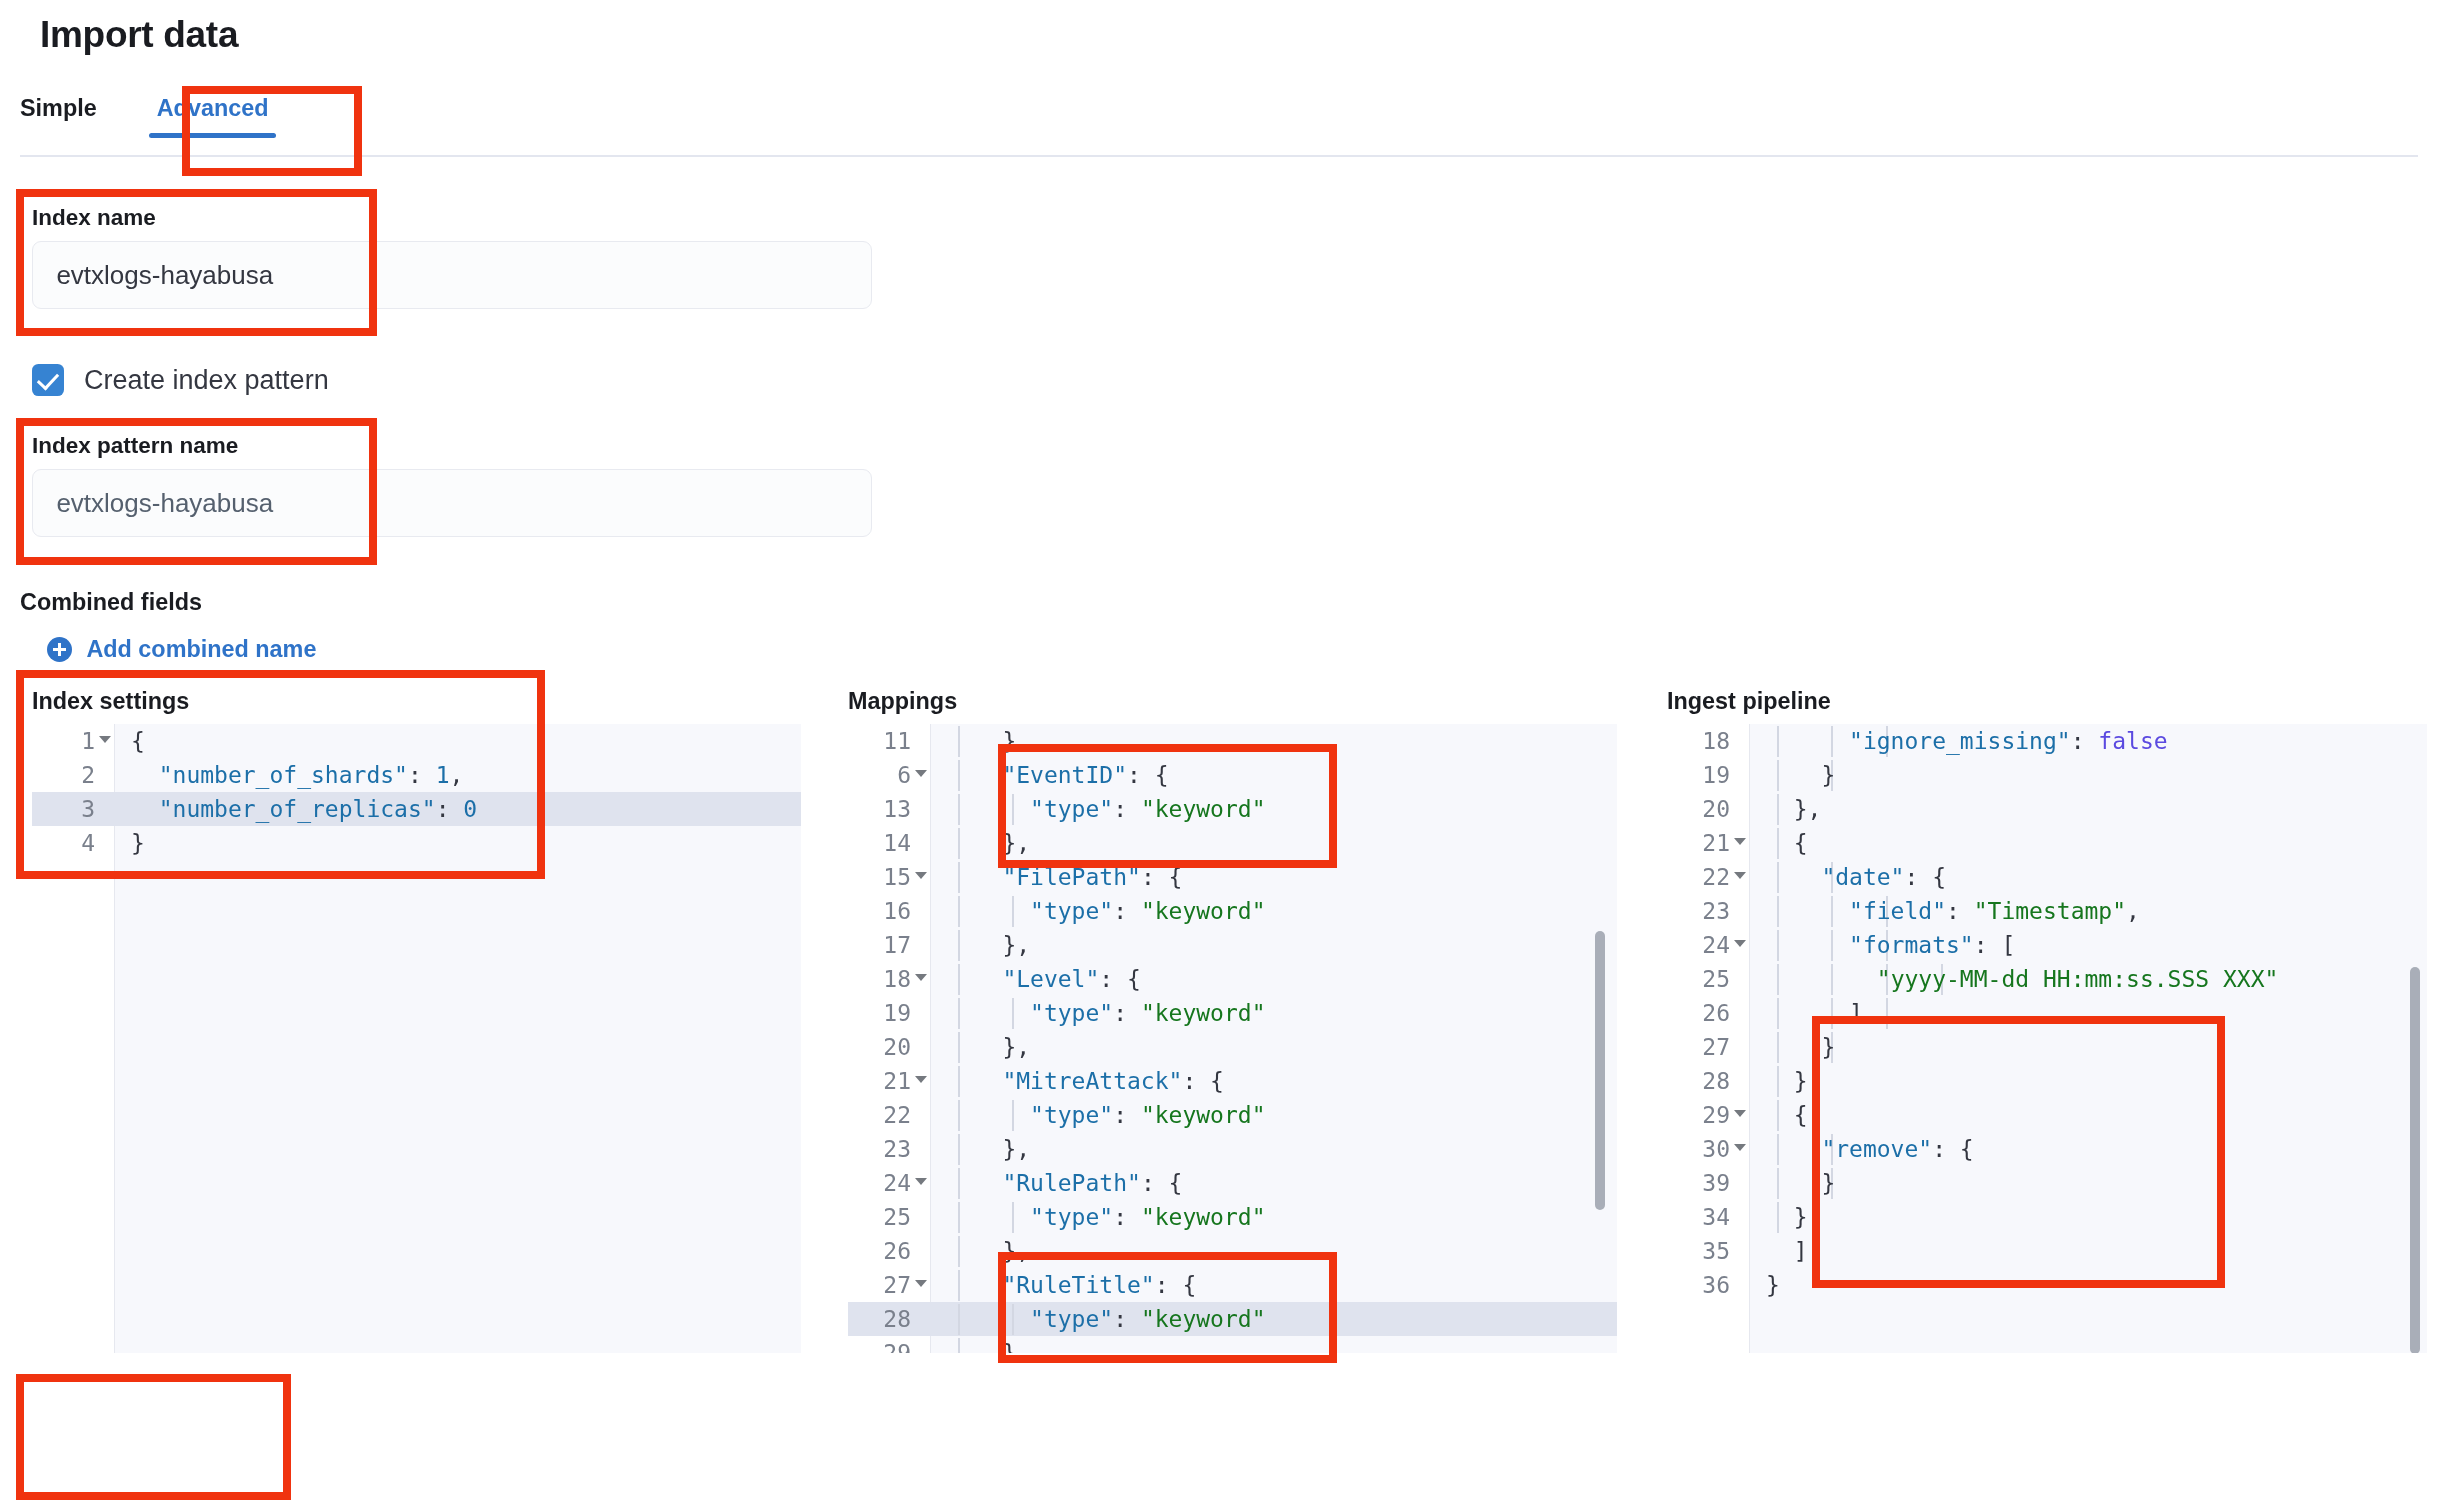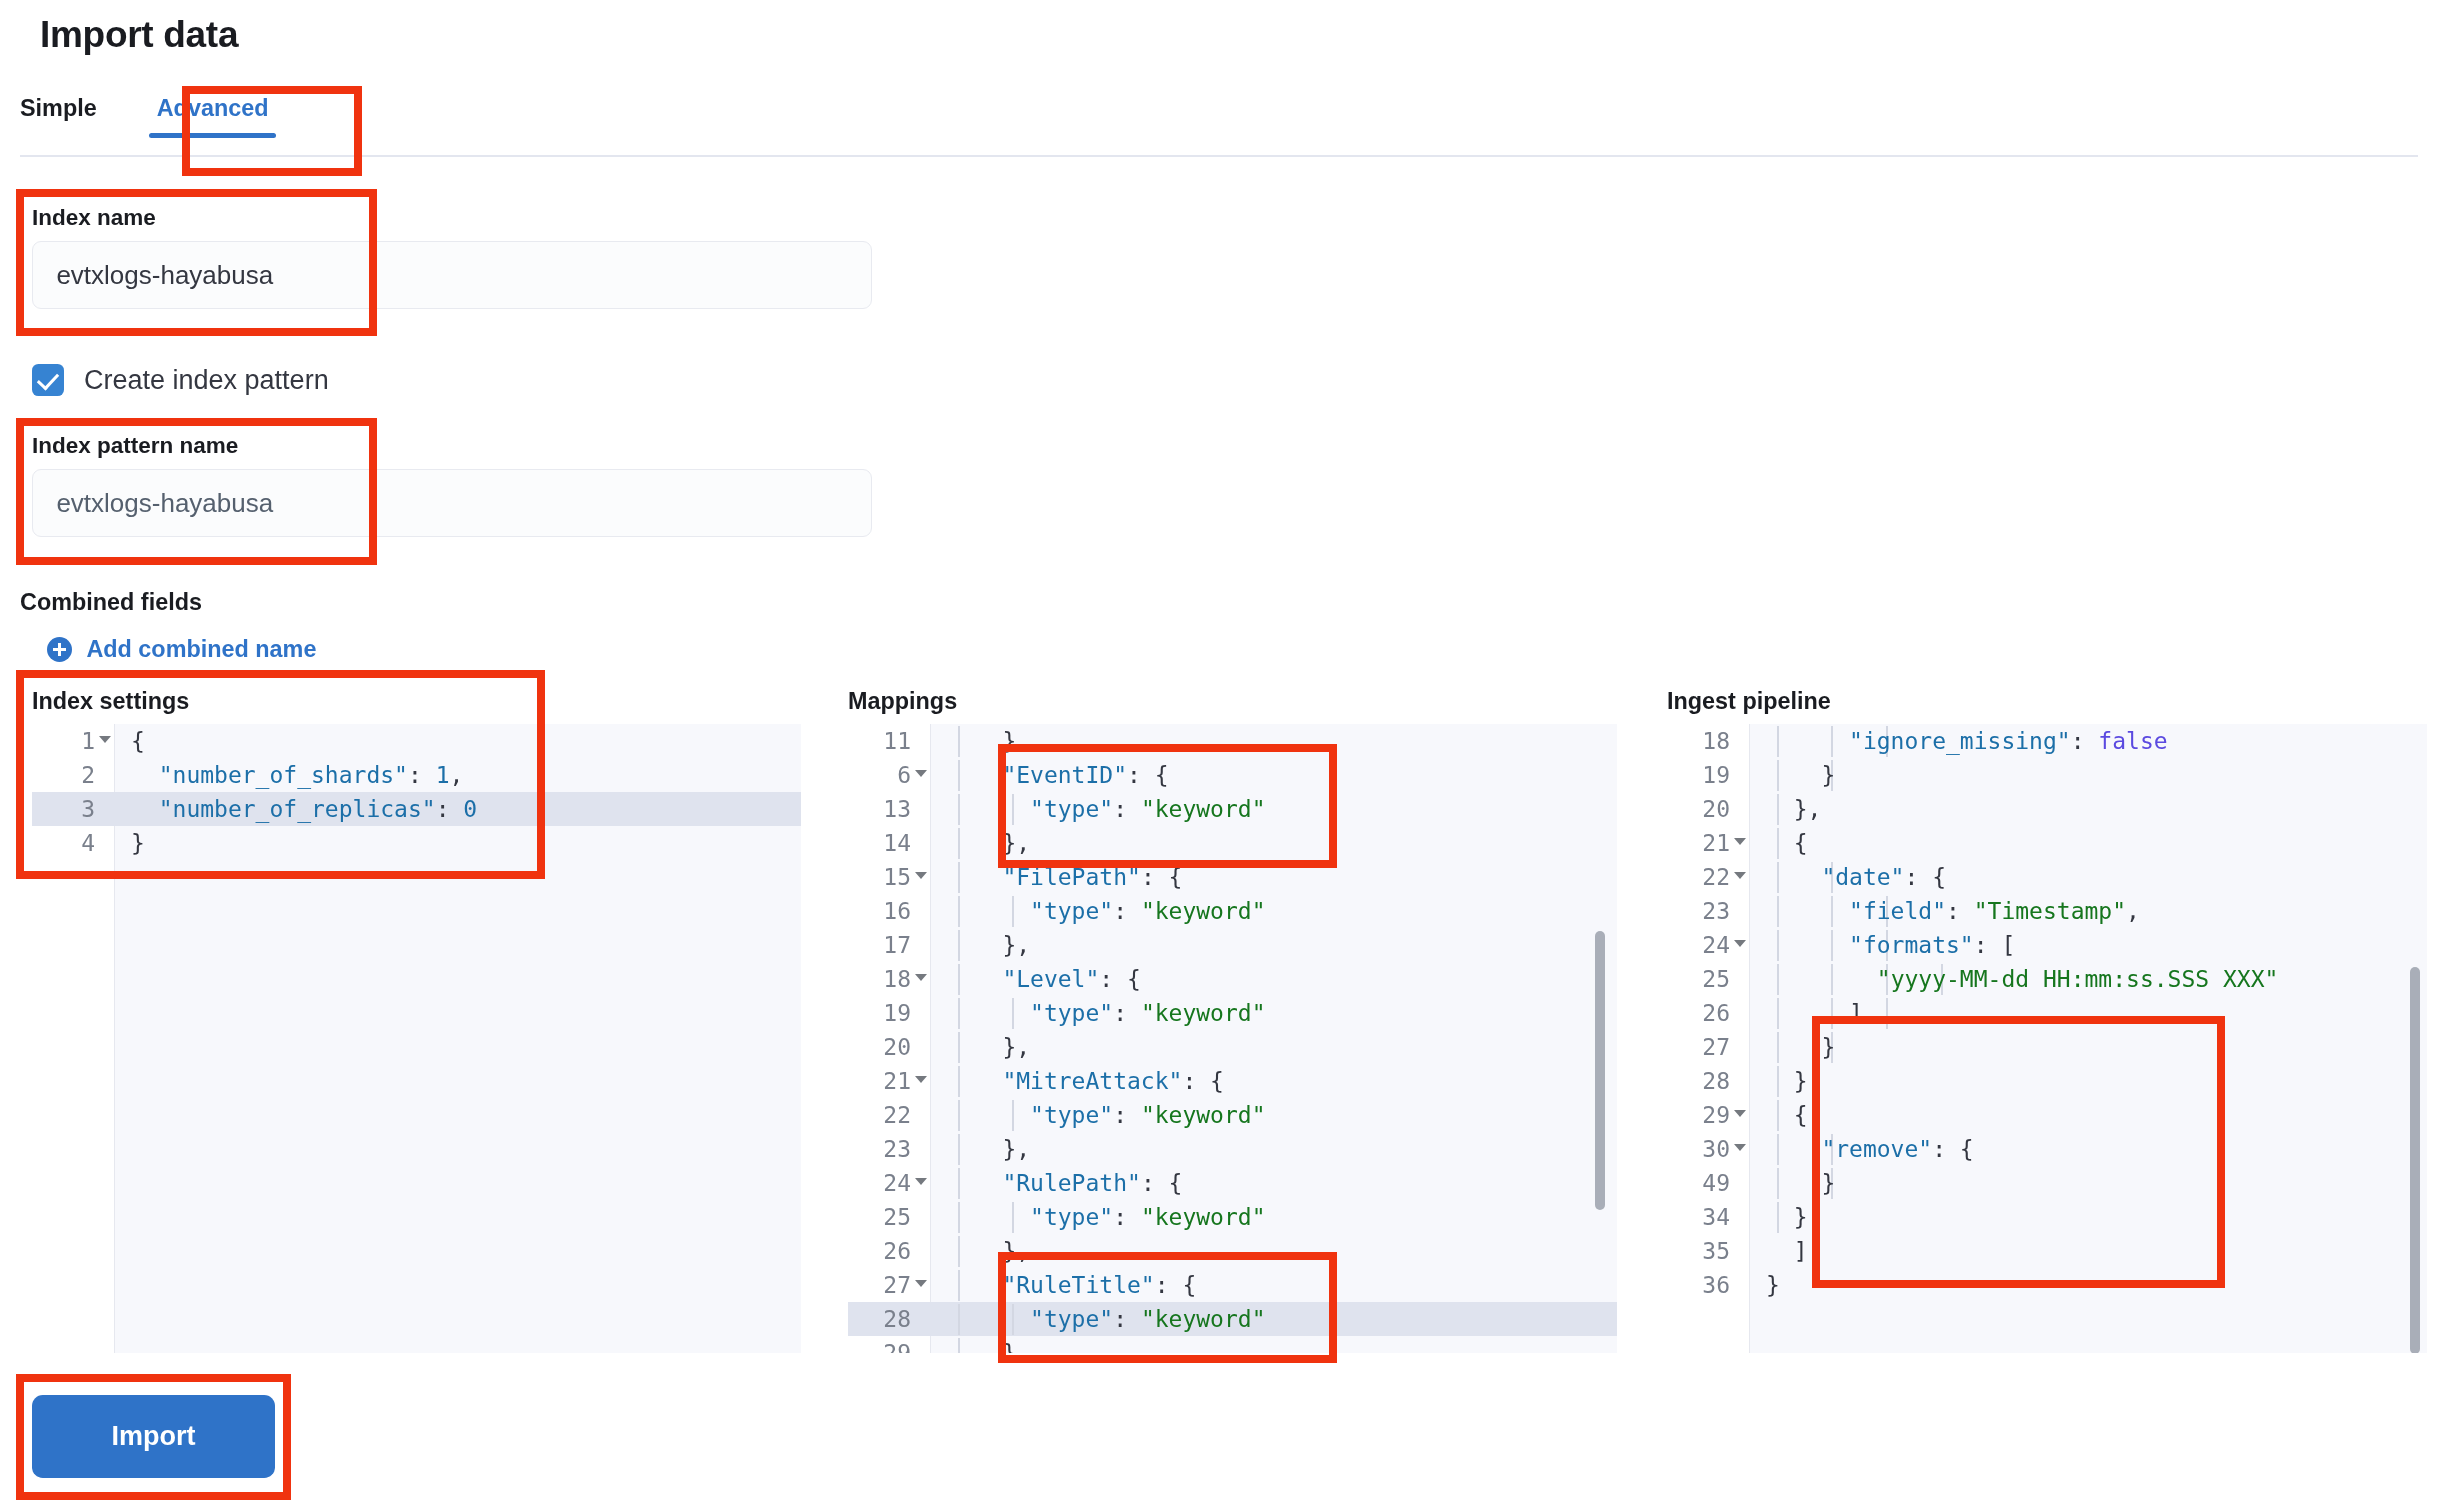--- a/index.html
+++ b/index.html
@@ -234,29 +234,28 @@
         <div class="ed-row"><span class="ln">21</span><span class="fold"></span><span class="guide" style="left: 110px;"></span><span class="code"><span class="p">  {</span></span></div>
         <div class="ed-row"><span class="ln">22</span><span class="fold"></span><span class="guide" style="left: 110px;"></span><span class="guide" style="left: 164px;"></span><span class="code"><span class="k">    "date"</span><span class="p">: {</span></span></div>
         <div class="ed-row"><span class="ln">23</span><span class="guide" style="left: 110px;"></span><span class="guide" style="left: 164px;"></span><span class="guide" style="left: 219px;"></span><span class="code"><span class="k">      "field"</span><span class="p">: </span><span class="s">"Timestamp"</span><span class="p">,</span></span></div>
         <div class="ed-row"><span class="ln">24</span><span class="fold"></span><span class="guide" style="left: 110px;"></span><span class="guide" style="left: 164px;"></span><span class="guide" style="left: 219px;"></span><span class="code"><span class="k">      "formats"</span><span class="p">: [</span></span></div>
         <div class="ed-row"><span class="ln">25</span><span class="guide" style="left: 110px;"></span><span class="guide" style="left: 164px;"></span><span class="guide" style="left: 219px;"></span><span class="guide" style="left: 274px;"></span><span class="code"><span class="p">        </span><span class="s">"yyyy-MM-dd HH:mm:ss.SSS XXX"</span></span></div>
         <div class="ed-row"><span class="ln">26</span><span class="guide" style="left: 110px;"></span><span class="guide" style="left: 164px;"></span><span class="guide" style="left: 219px;"></span><span class="code"><span class="p">      ]</span></span></div>
         <div class="ed-row"><span class="ln">27</span><span class="guide" style="left: 110px;"></span><span class="guide" style="left: 164px;"></span><span class="code"><span class="p">    }</span></span></div>
         <div class="ed-row"><span class="ln">28</span><span class="guide" style="left: 110px;"></span><span class="code"><span class="p">  },</span></span></div>
         <div class="ed-row"><span class="ln">29</span><span class="fold"></span><span class="guide" style="left: 110px;"></span><span class="code"><span class="p">  {</span></span></div>
         <div class="ed-row"><span class="ln">30</span><span class="fold"></span><span class="guide" style="left: 110px;"></span><span class="guide" style="left: 164px;"></span><span class="code"><span class="k">    "remove"</span><span class="p">: {</span></span></div>
-        <div class="ed-row"><span class="ln">49</span><span class="guide" style="left: 110px;"></span><span class="guide" style="left: 164px;"></span><span class="code"><span class="p">    }</span></span></div>
+        <div class="ed-row"><span class="ln">39</span><span class="guide" style="left: 110px;"></span><span class="guide" style="left: 164px;"></span><span class="code"><span class="p">    }</span></span></div>
         <div class="ed-row"><span class="ln">34</span><span class="guide" style="left: 110px;"></span><span class="code"><span class="p">  }</span></span></div>
         <div class="ed-row"><span class="ln">35</span><span class="code"><span class="p">  ]</span></span></div>
         <div class="ed-row"><span class="ln">36</span><span class="code"><span class="p">}</span></span></div>
       </div>
     <div class="vscroll" style="right:7.2px; top:243px; height:387px;"></div>
   </div>
 
-  <button class="import-btn">Import</button>
 
   <div class="anno" style="left:182px; top:86px;  width:180px; height:90px;"></div>
   <div class="anno" style="left:16px;  top:189px; width:361px; height:147px;"></div>
   <div class="anno" style="left:16px;  top:418px; width:361px; height:147px;"></div>
   <div class="anno" style="left:16px;  top:670px; width:529px; height:209px;"></div>
   <div class="anno" style="left:998px;top:744px; width:339px; height:124px;"></div>
   <div class="anno" style="left:998px;top:1252px;width:339px; height:111px;"></div>
   <div class="anno" style="left:1812px;top:1016px;width:413px; height:272px;"></div>
   <div class="anno" style="left:16px;  top:1374px;width:275px; height:126px;"></div>
 

